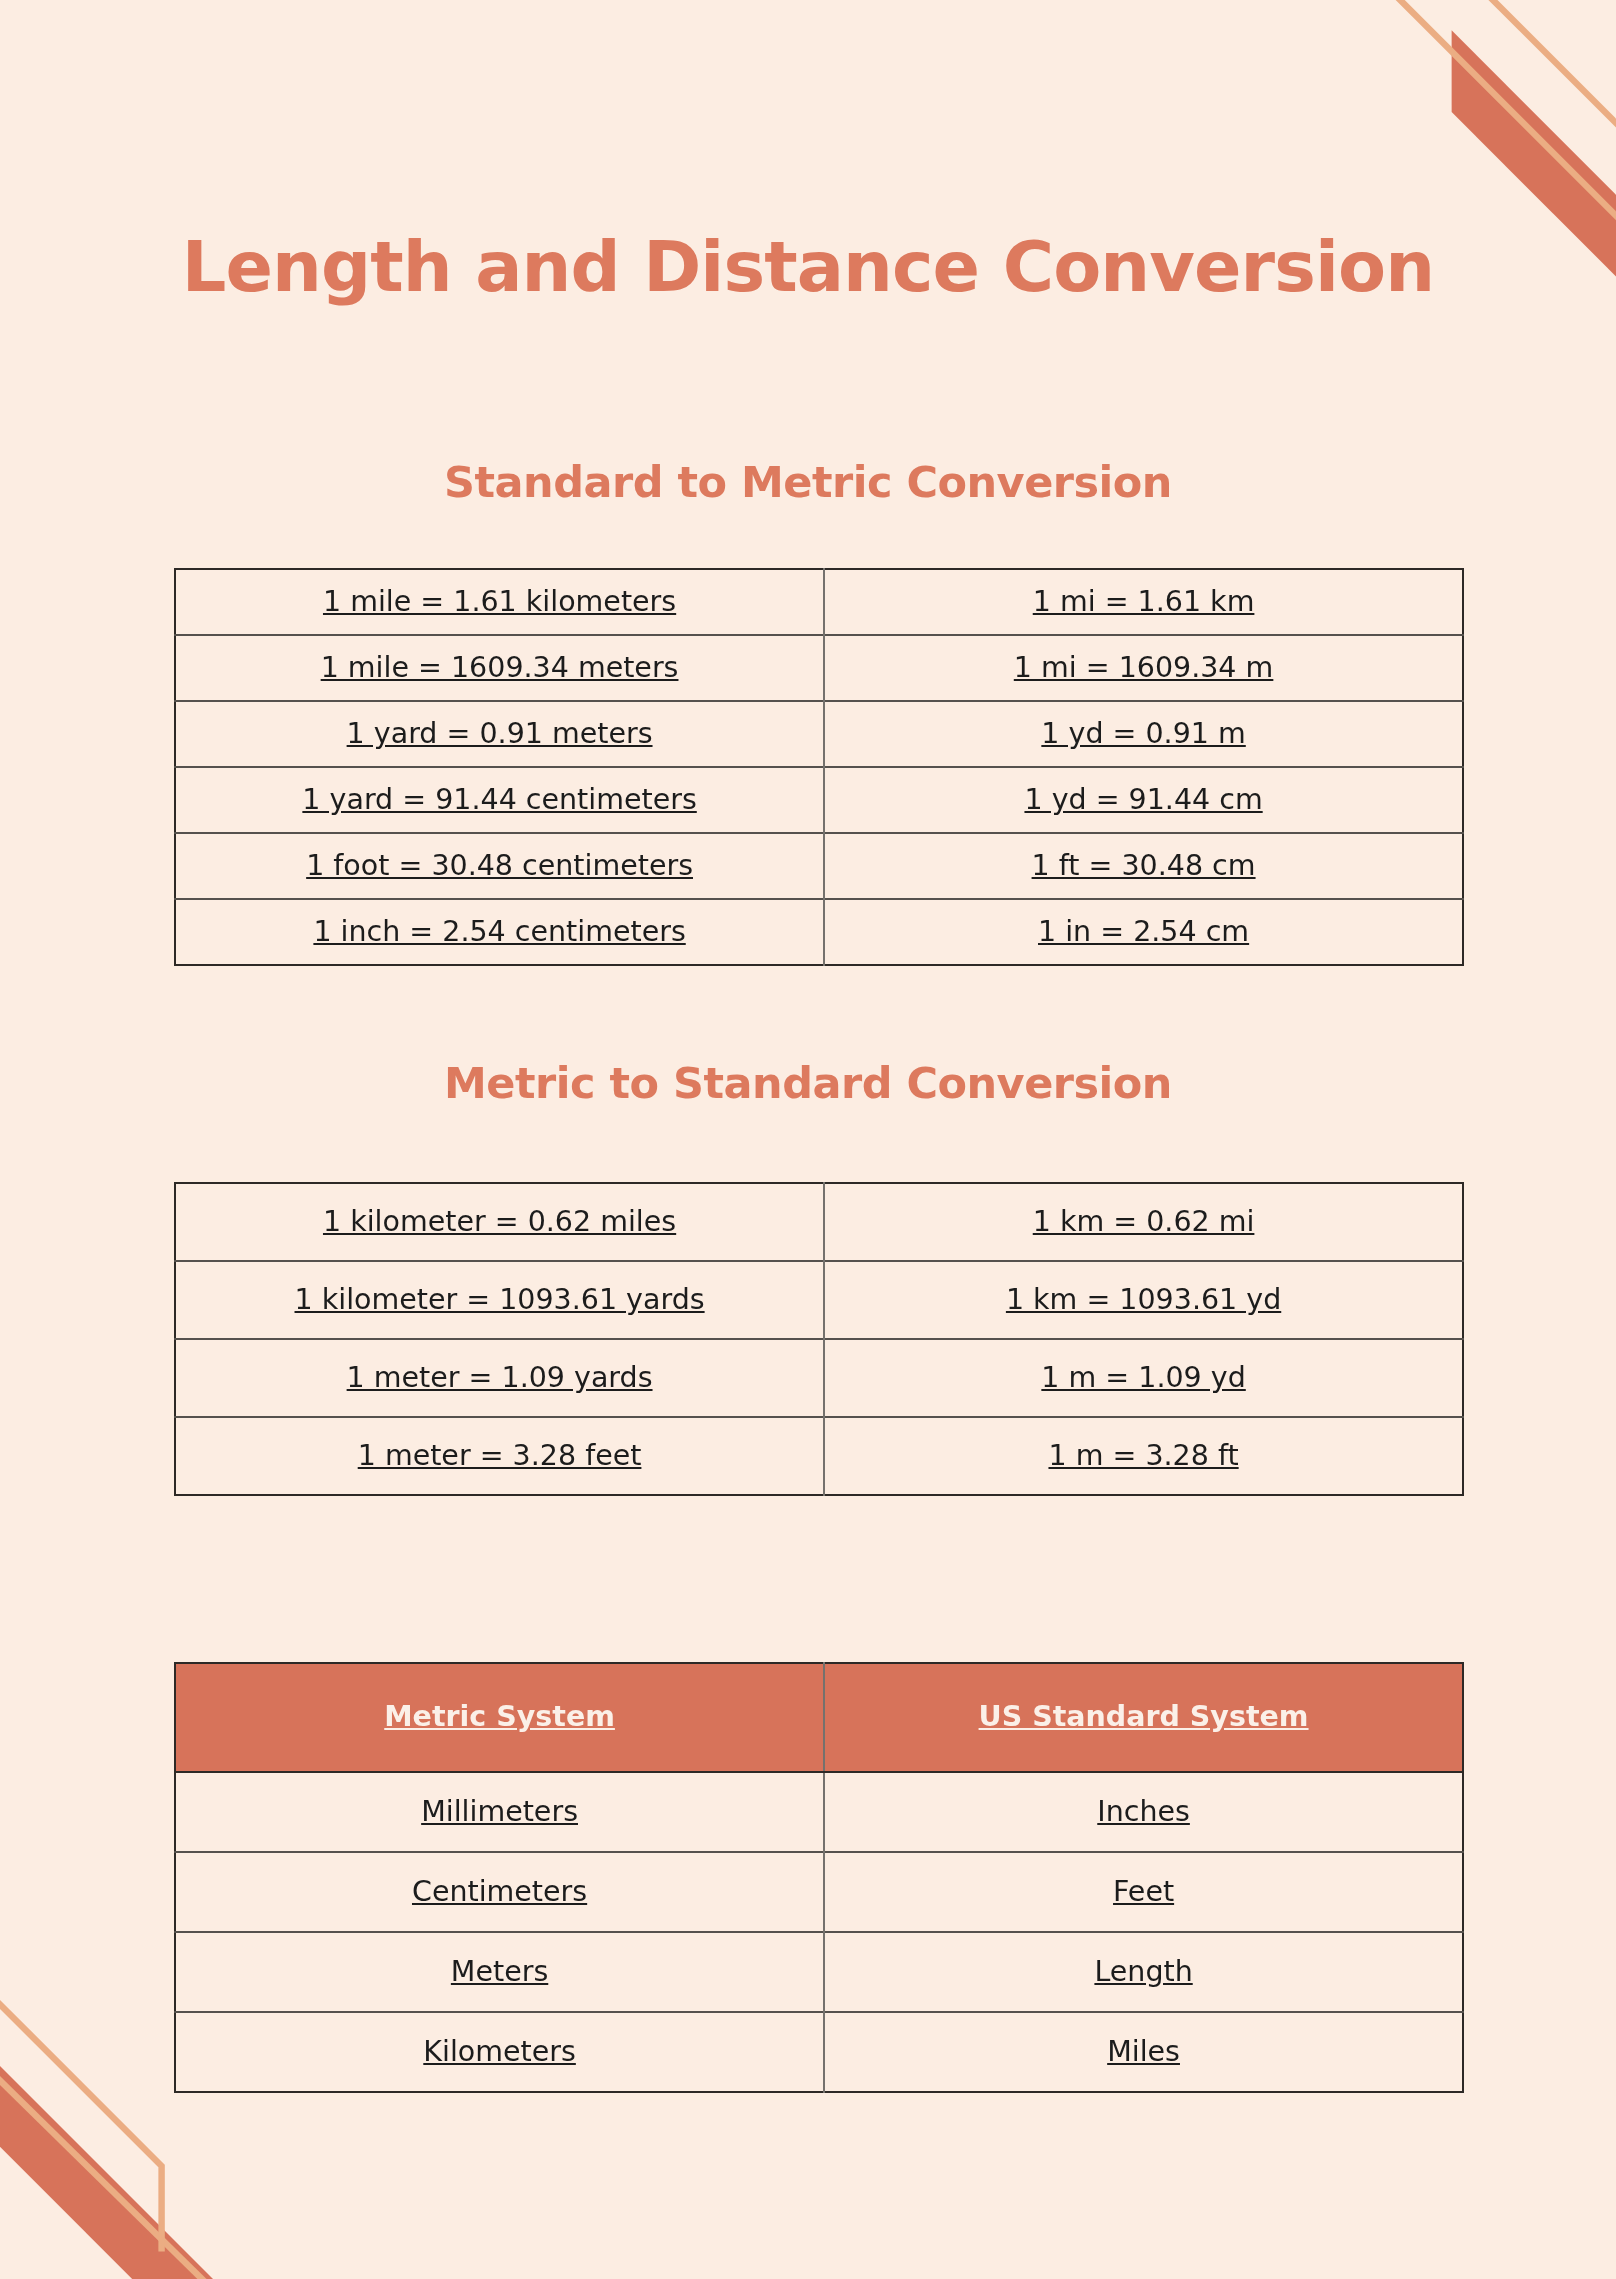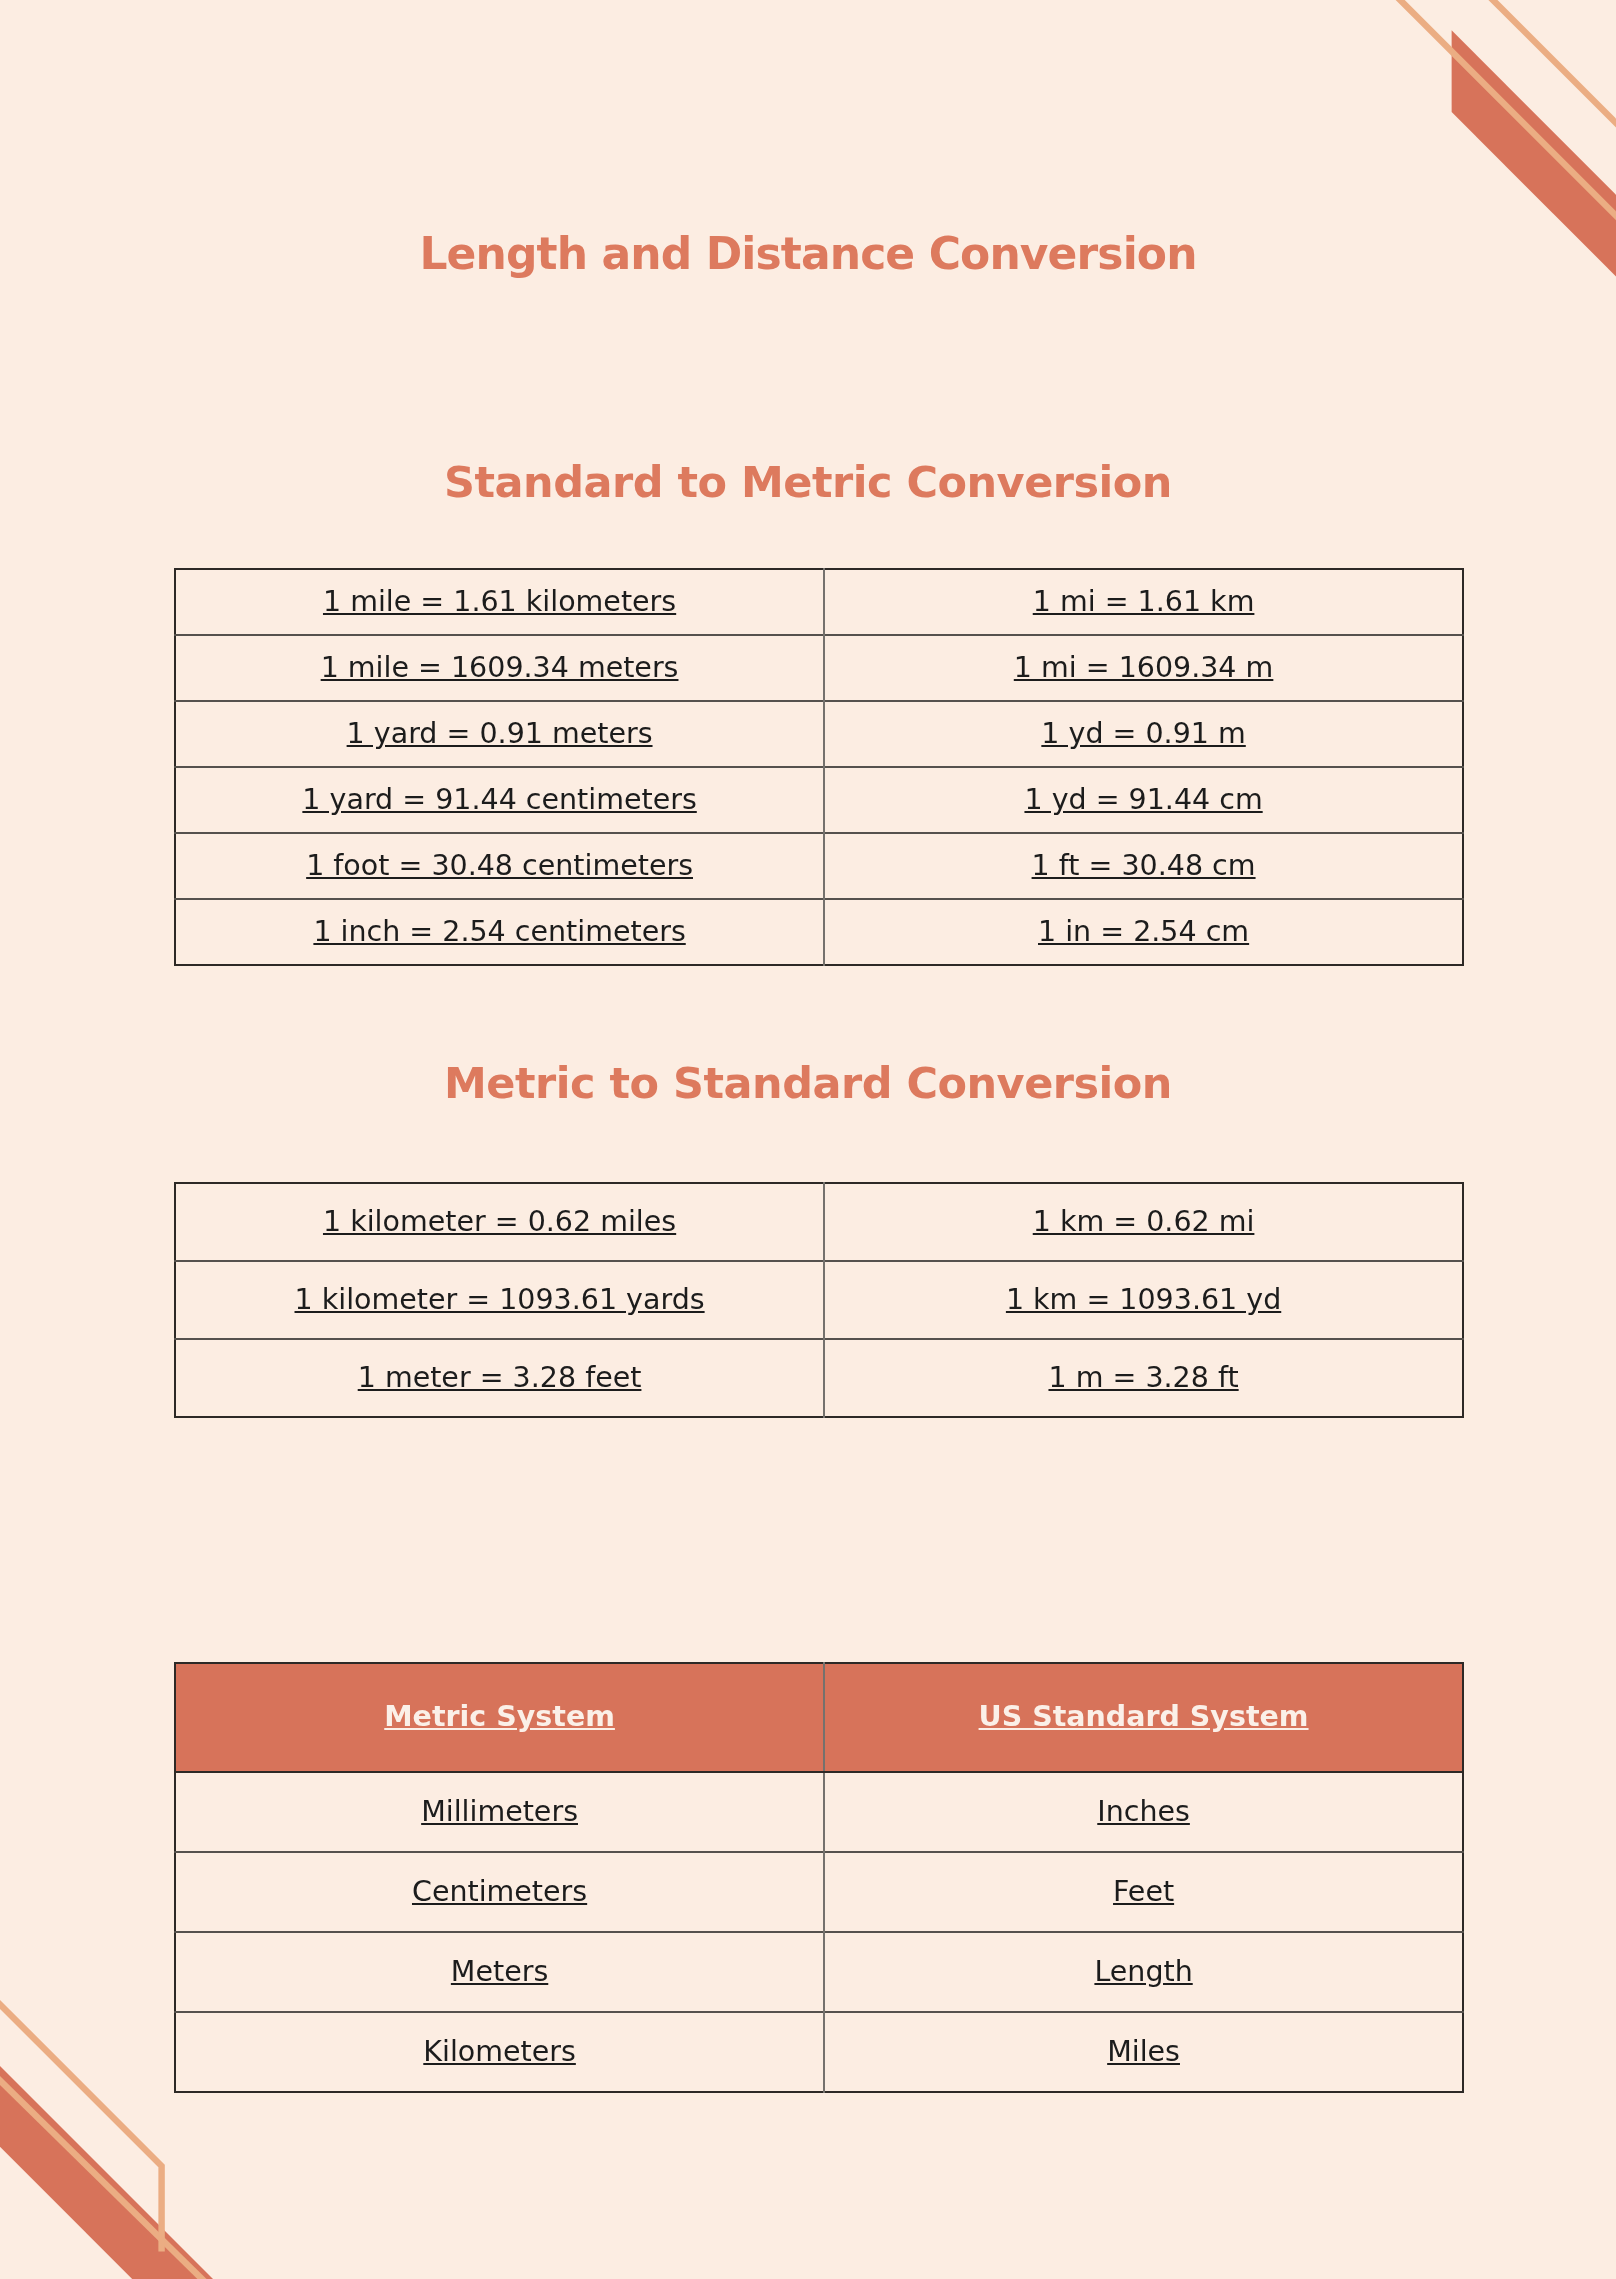--- a/index.html
+++ b/index.html
@@ -18,21 +18,21 @@
     width:1616px;height:2279px;position:relative;overflow:hidden;
     background:var(--background,#fcede2);
     font-family:"DejaVu Sans","Liberation Sans",sans-serif;
     color:var(--table_text,#1c1c1c);
   }
   .deco-overlay{position:absolute;inset:0;width:1616px;height:2279px;pointer-events:none;}
   .deco-band{fill:var(--accent,#d7735a);}
   .deco-line{stroke:var(--accent_soft,#ebad83);stroke-width:7;fill:none;}
   .page-title{
     position:absolute;top:231px;left:0;width:1616px;text-align:center;
-    font-size:44px;font-weight:bold;letter-spacing:-0.9px;line-height:1.05;
+    font-size:70px;font-weight:bold;letter-spacing:-0.9px;line-height:1.05;
     color:var(--heading,#dd7a5e);margin:0;
   }
   .section-heading{
     position:absolute;left:0;width:1616px;text-align:center;
     font-size:43px;font-weight:bold;letter-spacing:-0.5px;
     color:var(--heading,#dd7a5e);margin:0;
   }
   .heading-std{top:457px;}
   .heading-met{top:1058px;}
   table.conv{
@@ -125,20 +125,24 @@
     <tbody>
       <tr>
         <td>1 kilometer = 0.62 miles</td>
         <td>1 km = 0.62 mi</td>
       </tr>
       <tr>
         <td>1 kilometer = 1093.61 yards</td>
         <td>1 km = 1093.61 yd</td>
       </tr>
       <tr>
+        <td>1 meter = 1.09 yards</td>
+        <td>1 m = 1.09 yd</td>
+      </tr>
+      <tr>
         <td>1 meter = 3.28 feet</td>
         <td>1 m = 3.28 ft</td>
       </tr>
     </tbody>
   </table>
 
   <table class="conv table-sys">
     <colgroup>
         <col style="width:50.4%">
         <col style="width:49.6%">

